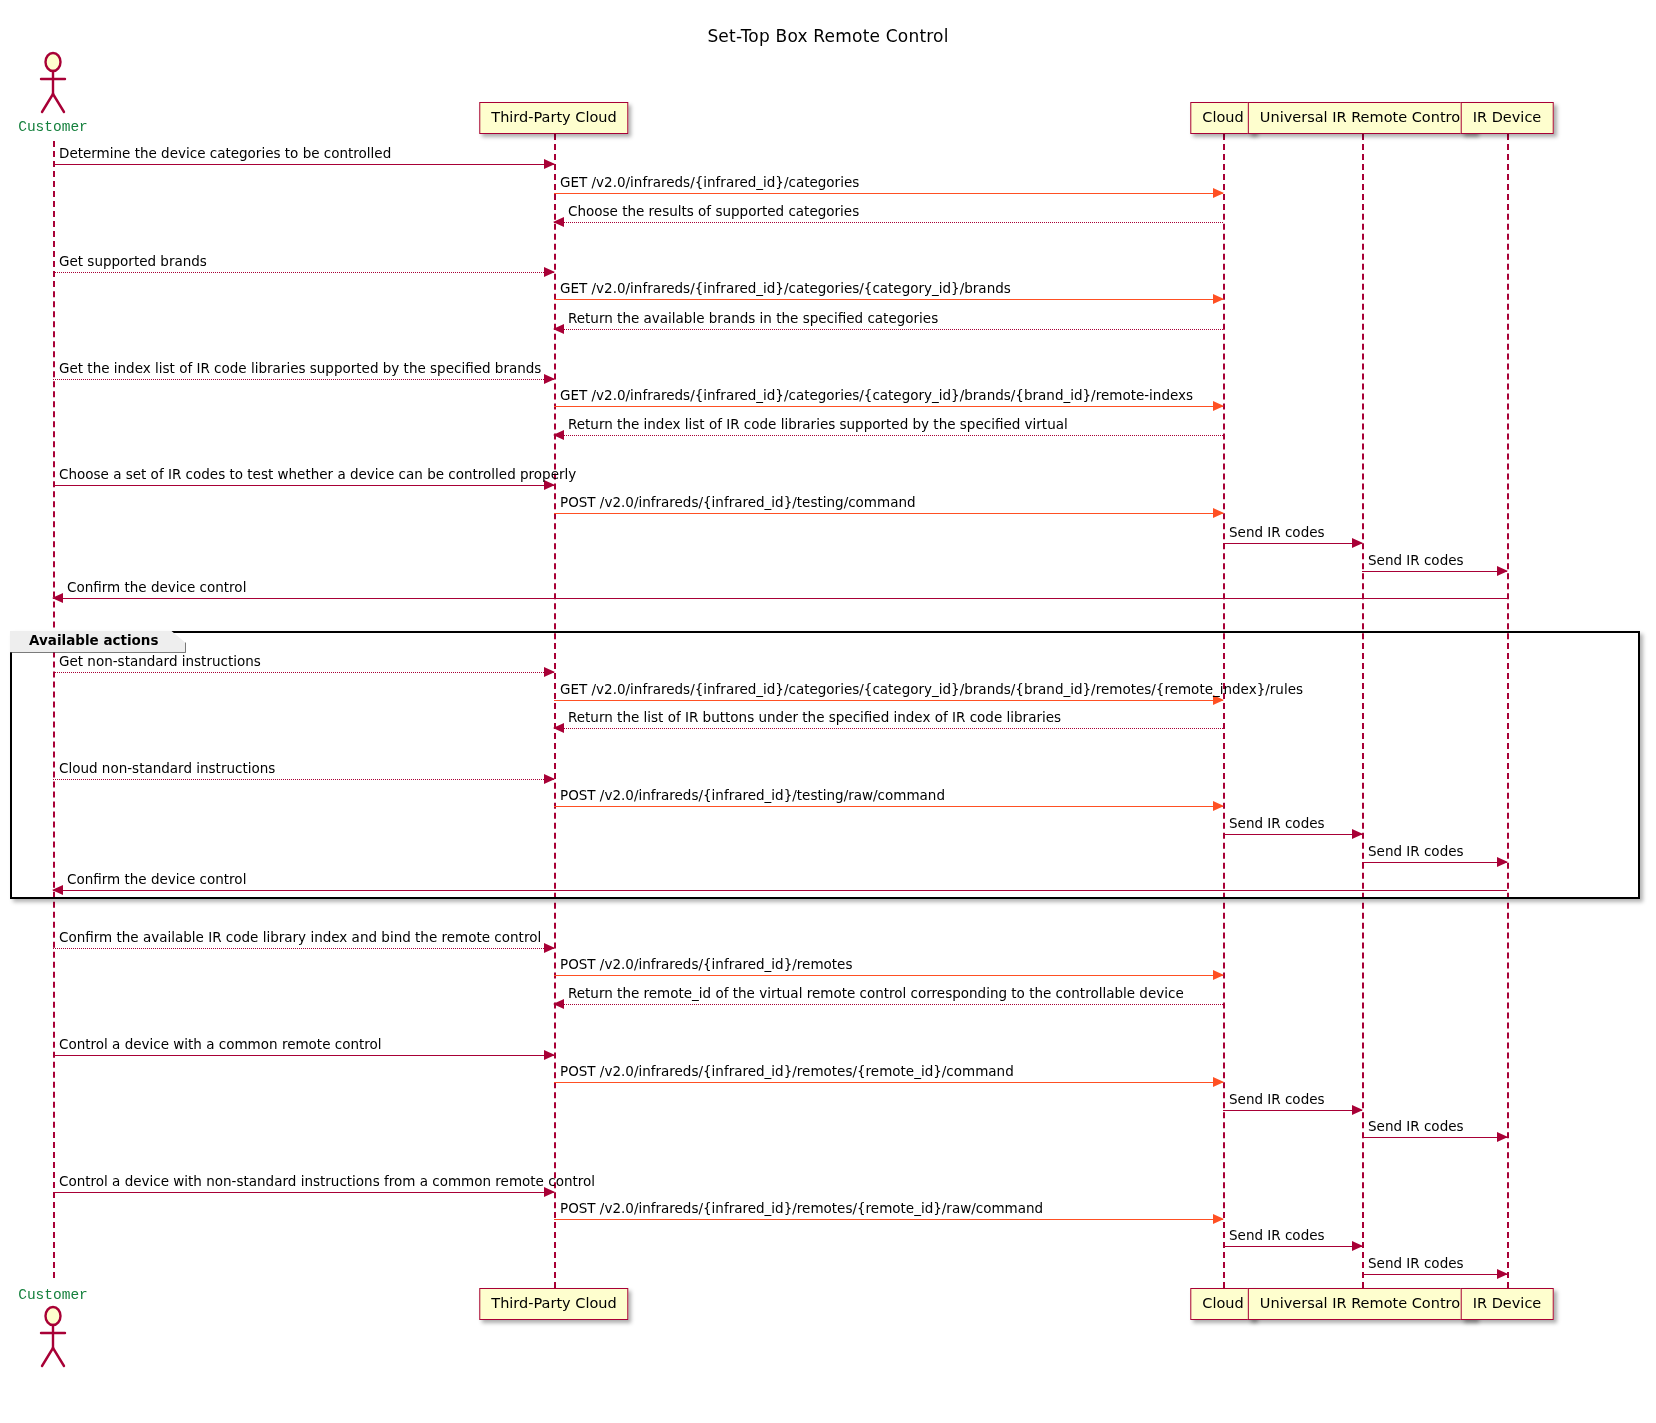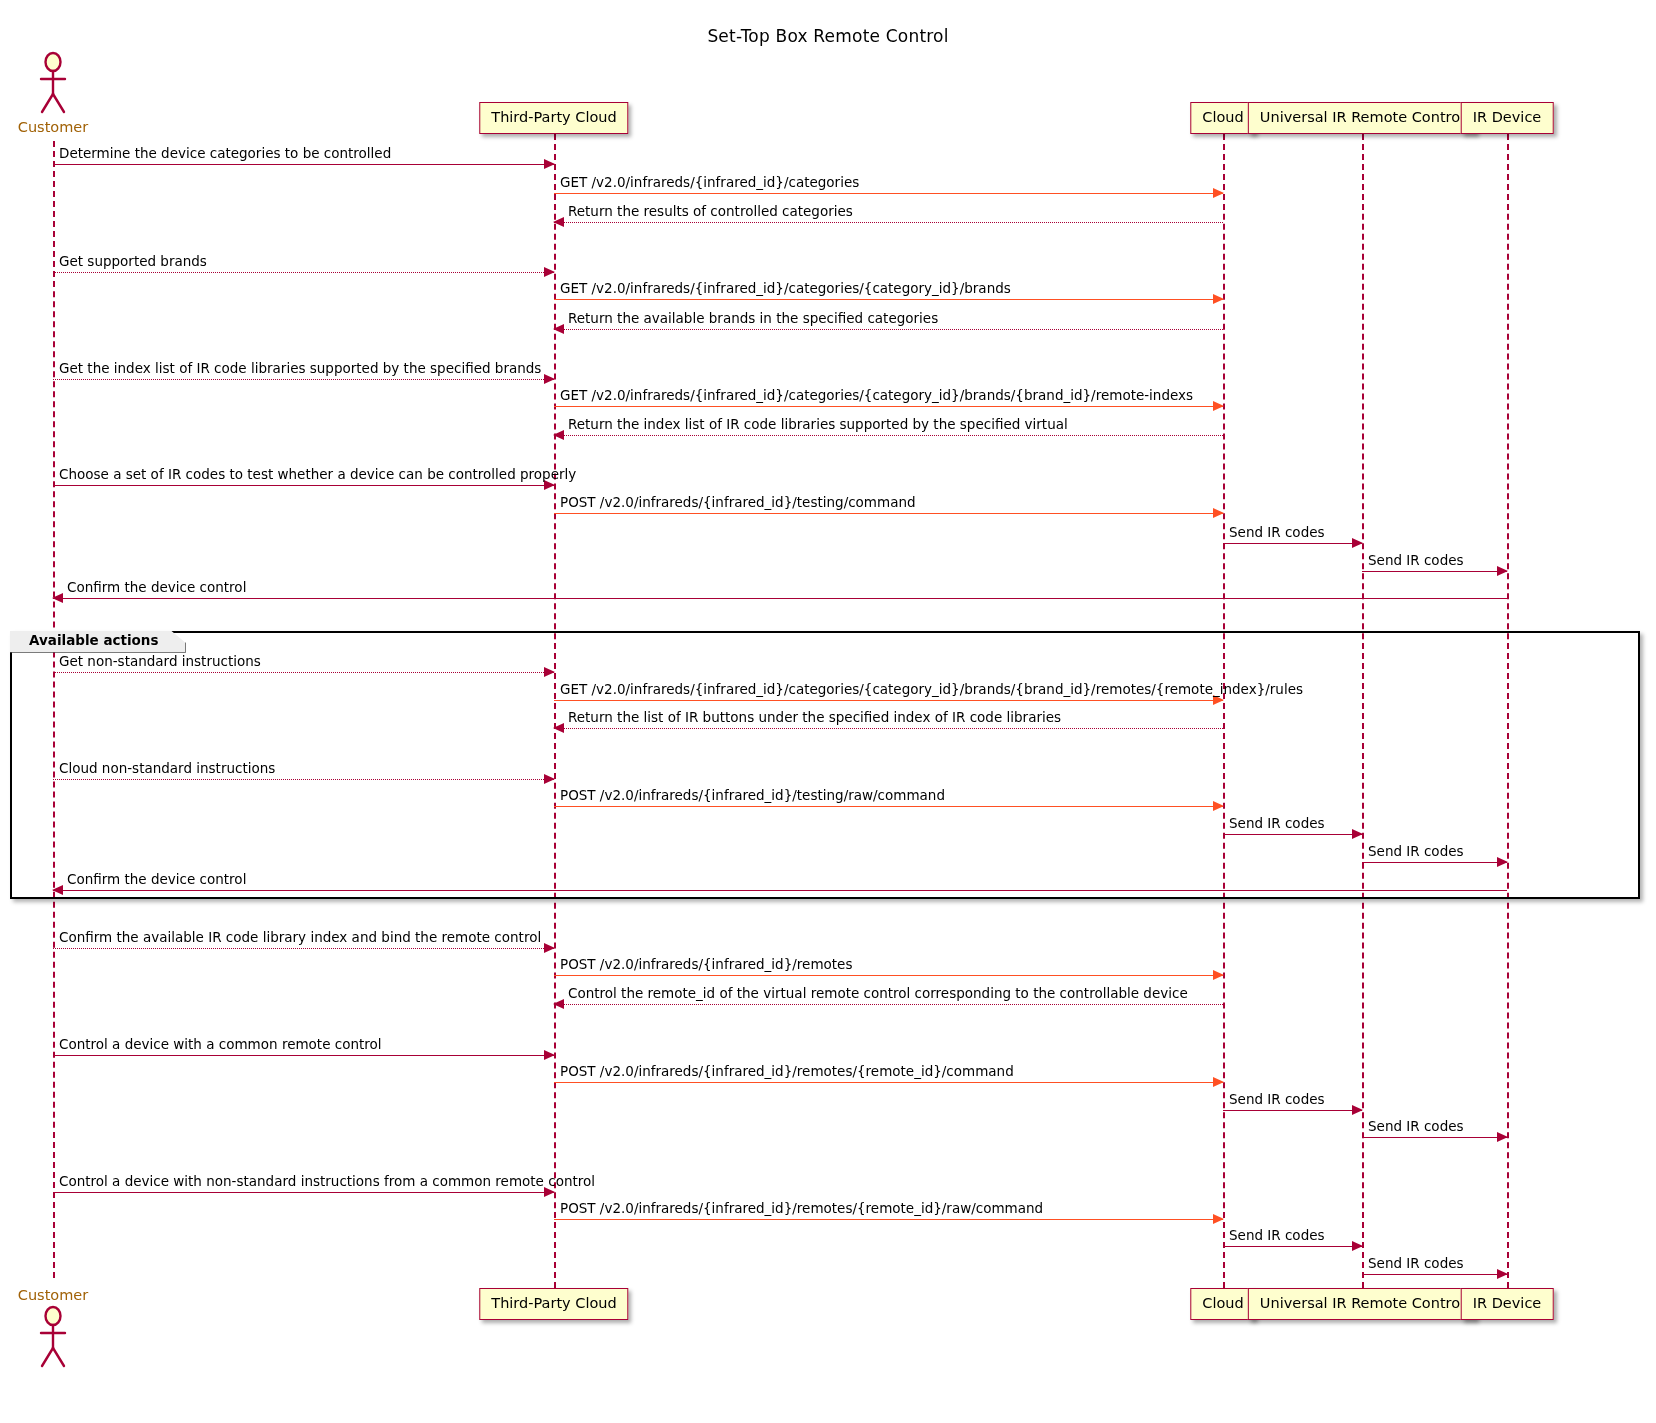--- a/index.html
+++ b/index.html
@@ -55,23 +55,24 @@
     z-index: 5;
     transform: translateX(-50%);
     width: 46px;
   }
   .actor svg { display: block; margin: 0 auto; overflow: visible; }
   .actor-label {
     position: absolute;
     z-index: 5;
     transform: translateX(-50%);
     font-size: 14.5px;
-    color: #a16207;
+    color: #15803d;
     white-space: nowrap;
     text-align: center;
+    font-family: Liberation Mono, monospace;
   }
   
   .msg { position: absolute; z-index: 3; height: 0; }
   .msg .line {
     position: absolute;
     left: 0; top: 0;
     height: 0;
     width: 100%;
   }
   .msg.solid   .line { border-top: 1.6px solid #A80036; }
@@ -149,21 +150,21 @@
         <div class="label">Determine the device categories to be controlled</div>
       </div>
       <div class="msg solid-o to-right" style="left: 554px; top: 177px; width: 669px;">
         <div class="line"></div>
         <div class="head"></div>
         <div class="label">GET /v2.0/infrareds/{infrared_id}/categories</div>
       </div>
       <div class="msg dotted to-left" style="left: 554px; top: 206px; width: 669px;">
         <div class="line"></div>
         <div class="head"></div>
-        <div class="label">Return the results of controlled categories</div>
+        <div class="label">Choose the results of supported categories</div>
       </div>
       <div class="msg dotted to-right" style="left: 53px; top: 256px; width: 501px;">
         <div class="line"></div>
         <div class="head"></div>
         <div class="label">Get supported brands</div>
       </div>
       <div class="msg solid-o to-right" style="left: 554px; top: 283px; width: 669px;">
         <div class="line"></div>
         <div class="head"></div>
         <div class="label">GET /v2.0/infrareds/{infrared_id}/categories/{category_id}/brands</div>
@@ -259,21 +260,21 @@
         <div class="label">Confirm the available IR code library index and bind the remote control</div>
       </div>
       <div class="msg solid-o to-right" style="left: 554px; top: 959px; width: 669px;">
         <div class="line"></div>
         <div class="head"></div>
         <div class="label">POST /v2.0/infrareds/{infrared_id}/remotes</div>
       </div>
       <div class="msg dotted to-left" style="left: 554px; top: 988px; width: 669px;">
         <div class="line"></div>
         <div class="head"></div>
-        <div class="label">Control the remote_id of the virtual remote control corresponding to the controllable device</div>
+        <div class="label">Return the remote_id of the virtual remote control corresponding to the controllable device</div>
       </div>
       <div class="msg solid to-right" style="left: 53px; top: 1039px; width: 501px;">
         <div class="line"></div>
         <div class="head"></div>
         <div class="label">Control a device with a common remote control</div>
       </div>
       <div class="msg solid-o to-right" style="left: 554px; top: 1066px; width: 669px;">
         <div class="line"></div>
         <div class="head"></div>
         <div class="label">POST /v2.0/infrareds/{infrared_id}/remotes/{remote_id}/command</div>

